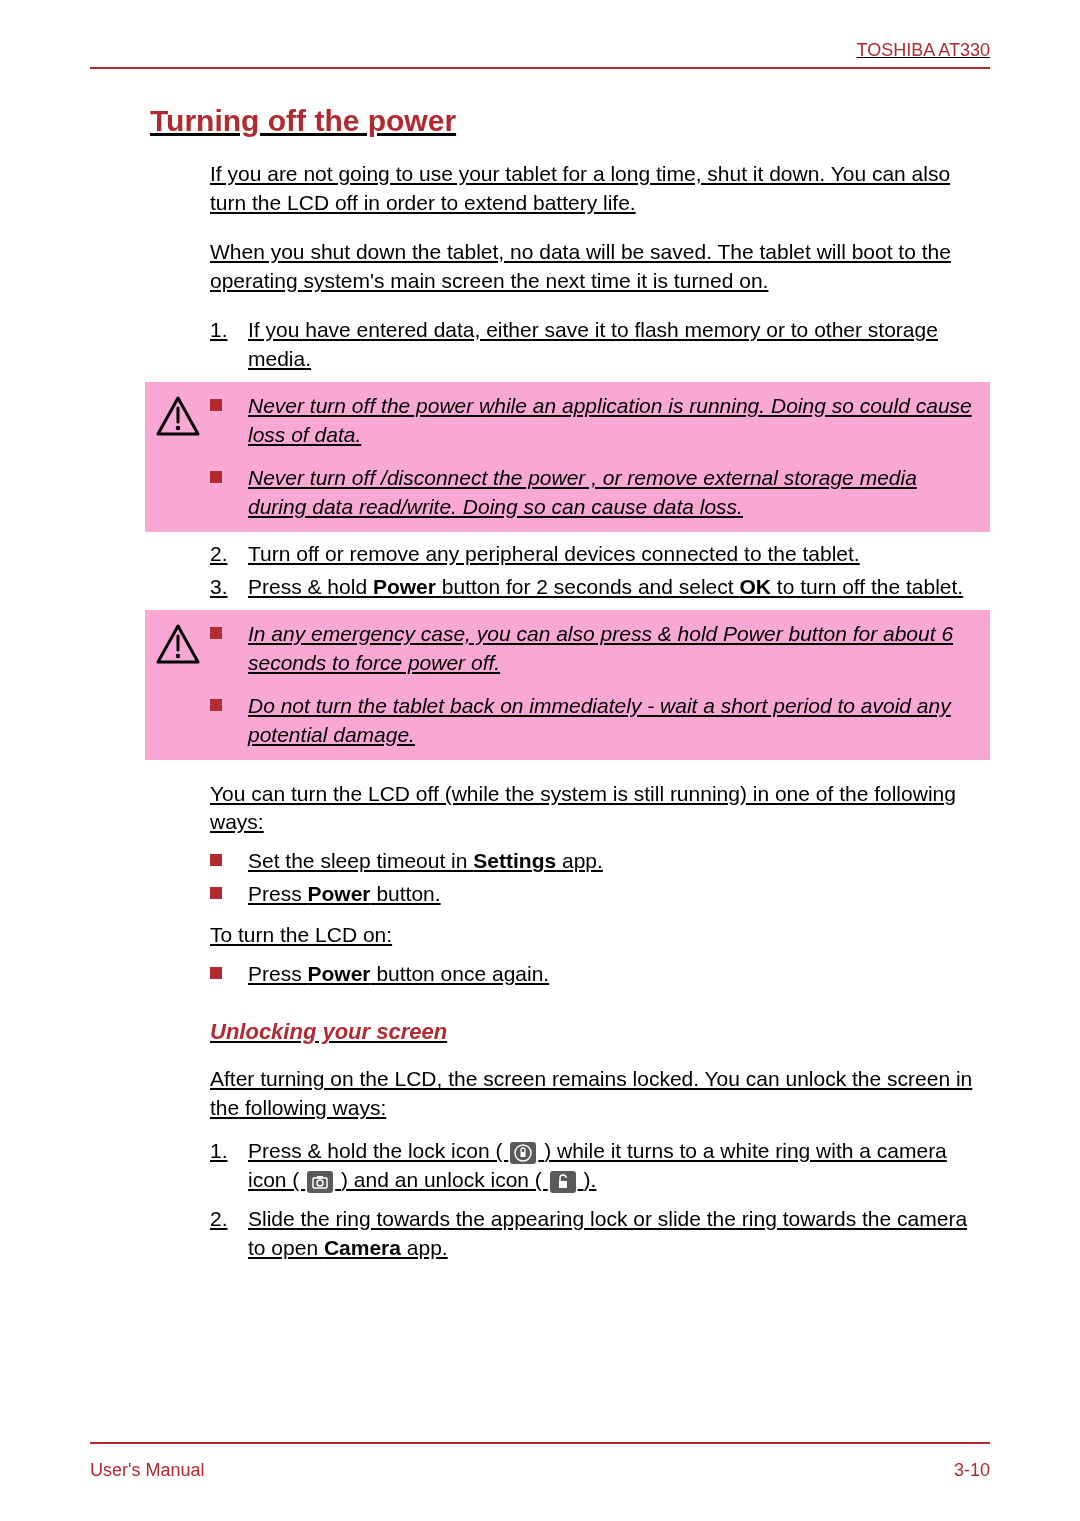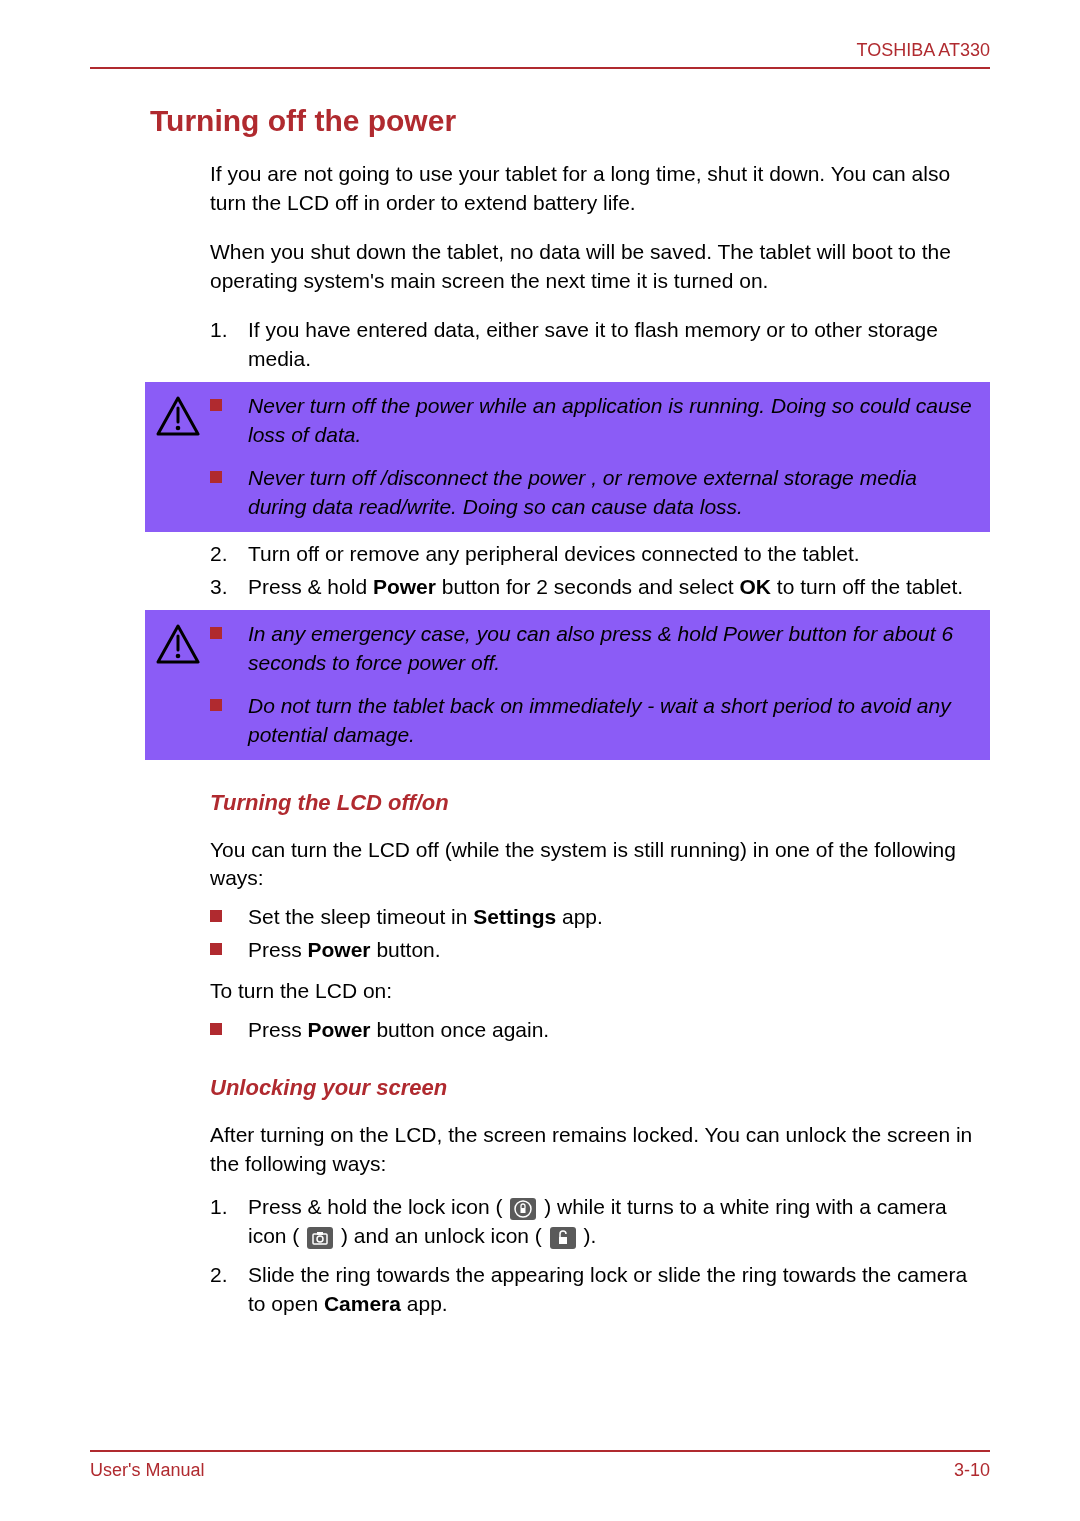--- a/index.html
+++ b/index.html
@@ -8,20 +8,21 @@
     background: #fff;
     font-family: Arial, Helvetica, sans-serif;
     color: #000;
   }
   .page {
     width: 1080px;
     height: 1521px;
     box-sizing: border-box;
     padding: 40px 90px 35px 90px;
     position: relative;
+    text-decoration: underline;
   }
   .header-area {
     border-bottom: 2px solid #b02a2f;
     padding-bottom: 6px;
     text-align: right;
     color: #b02a2f;
     font-size: 18px;
     margin-bottom: 35px;
   }
   .h1 {
@@ -55,21 +56,21 @@
     display: flex;
     align-items: flex-start;
     margin-bottom: 4px;
   }
   .ol-num {
     width: 38px;
     flex: 0 0 38px;
   }
   .ol-text { flex: 1; }
   .caution-block {
-    background: #8b5cf6;
+    background: #f9a8d4;
     margin-left: 55px;
     margin-right: 0;
     padding: 10px 10px 10px 0;
     display: flex;
     align-items: flex-start;
     margin-bottom: 8px;
   }
   .caution-icon-col {
     width: 65px;
     flex: 0 0 65px;
@@ -103,21 +104,21 @@
     line-height: 1.38;
     margin-left: 120px;
   }
   .plain-bullets .bullet-row { margin-bottom: 4px; }
   .footer-area {
     position: absolute;
     left: 90px;
     right: 90px;
     bottom: 40px;
     border-top: 2px solid #b02a2f;
-    padding-top: 8px;
+    padding-top: 16px;
     display: flex;
     justify-content: space-between;
     color: #b02a2f;
     font-size: 18px;
   }
   .inline-icon {
     display: inline-block;
     vertical-align: middle;
     background: #5a5a5a;
     border-radius: 3px;
@@ -205,21 +206,20 @@
         <div class="bullet-text">In any emergency case, you can also press &amp; hold Power button for about 6 seconds to force power off.</div>
       </div>
       <div class="bullet-row">
         <div class="sq"></div>
         <div class="bullet-gap"></div>
         <div class="bullet-text">Do not turn the tablet back on immediately - wait a short period to avoid any potential damage.</div>
       </div>
     </div>
   </div>
 
-  <div class="h2">Turning the LCD off/on</div>
   <div class="bodytext" style="margin-bottom:10px">You can turn the LCD off (while the system is still running) in one of the following ways:</div>
 
   <div class="plain-bullets">
     <div class="bullet-row">
       <div class="sq"></div>
       <div class="bullet-gap"></div>
       <div class="bullet-text">
         <span>Set the sleep timeout in </span><b>Settings</b><span> app.</span>
       </div>
     </div>

